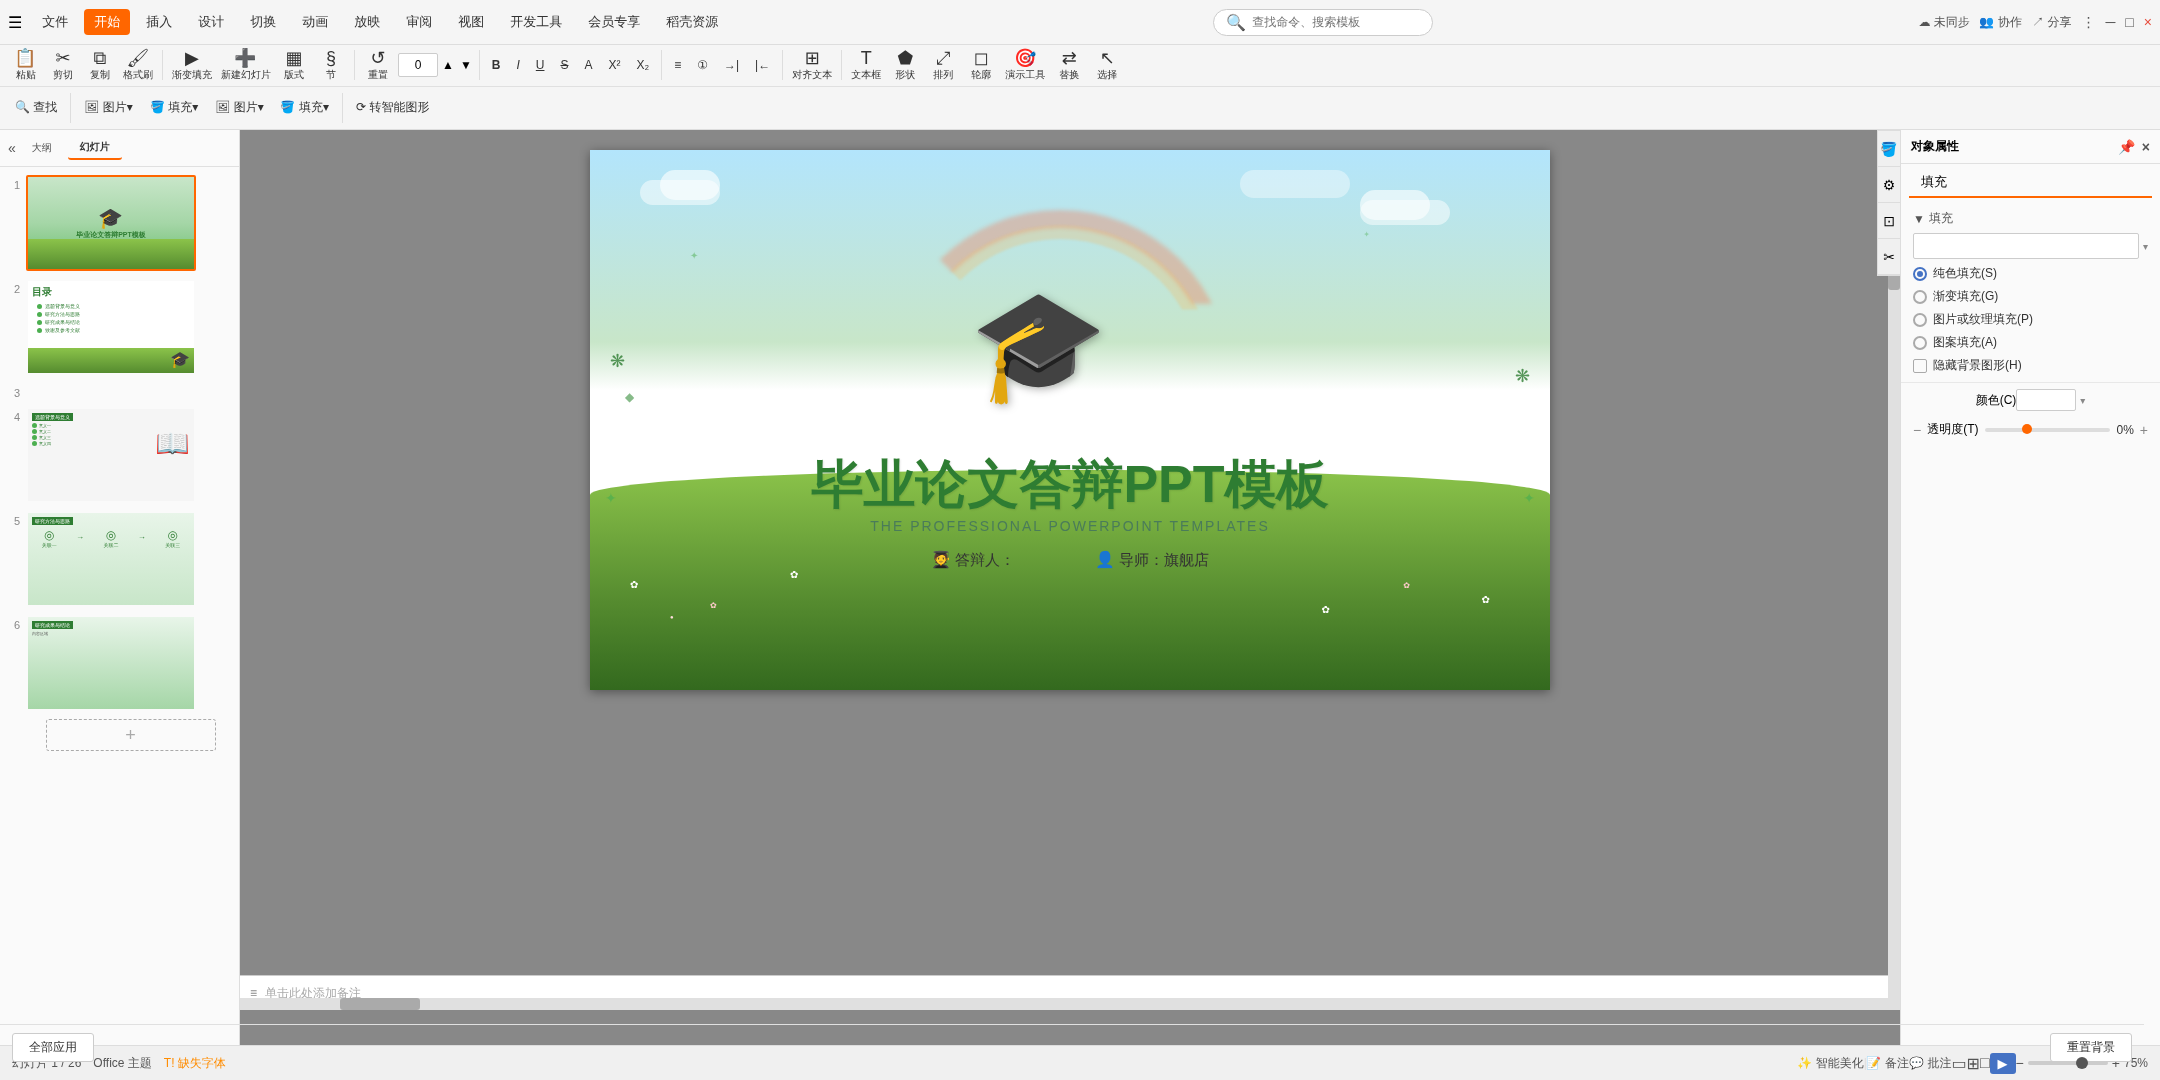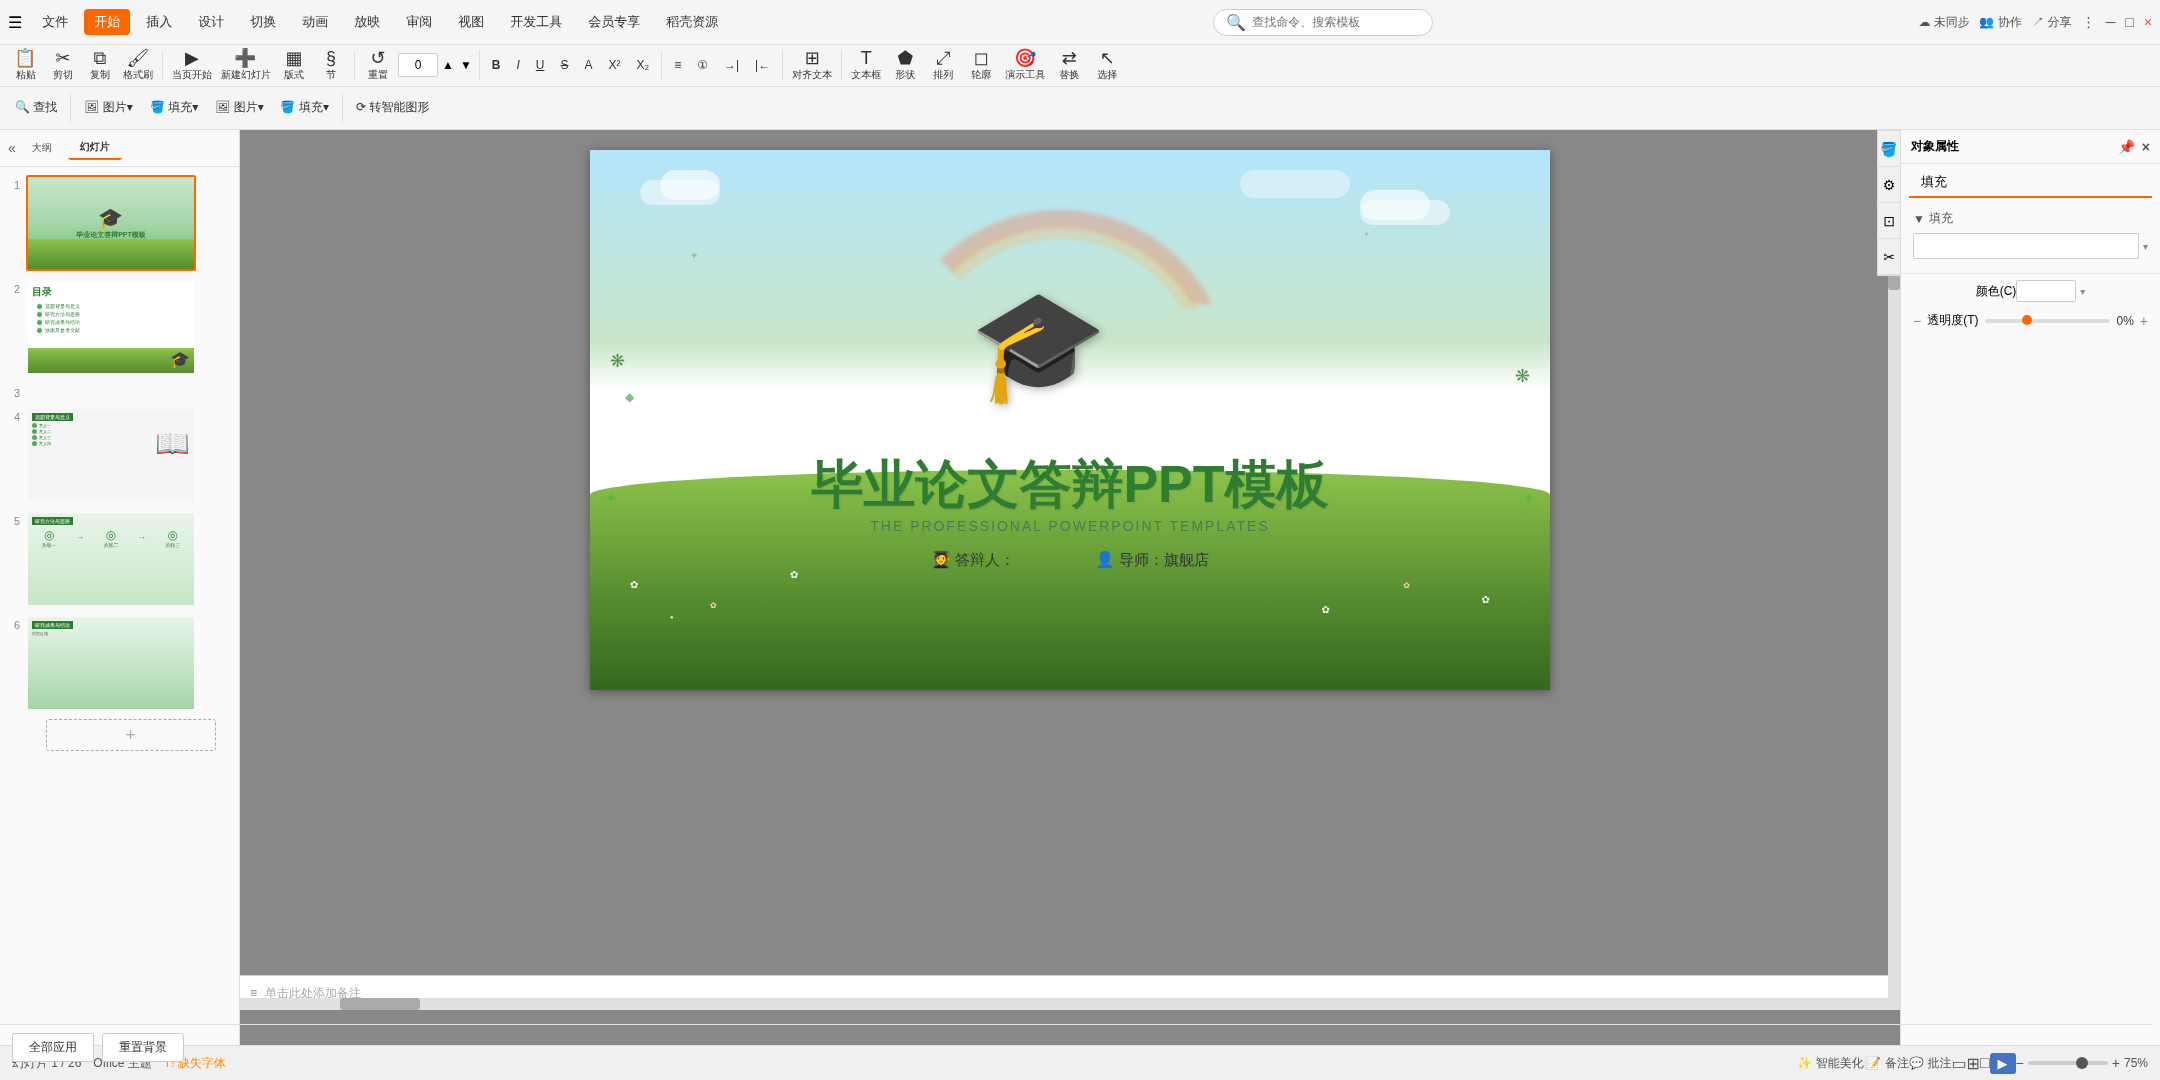--- a/index.html
+++ b/index.html
@@ -387,21 +387,21 @@
       <div class="tb-btn">
         <span class="icon">🖌</span>
         <span class="label">格式刷</span>
       </div>
     </div>
     <div class="tb-separator"></div>
 
     <div class="tb-group">
       <div class="tb-btn">
         <span class="icon">▶</span>
-        <span class="label">当页开始</span>
+        <span class="label">渐变填充</span>
       </div>
       <div class="tb-btn">
         <span class="icon">➕</span>
         <span class="label">新建幻灯片</span>
       </div>
       <div class="tb-btn">
         <span class="icon">▦</span>
         <span class="label">版式</span>
       </div>
       <div class="tb-btn">
@@ -720,41 +720,68 @@
       <div class="rp-section-title">
         <span>▼</span>
         <span>填充</span>
       </div>
 
       <div style="display:flex; align-items:center; gap:4px; margin-bottom:6px;">
         <div style="flex:1; height:26px; border:1px solid #ccc; border-radius:2px; background:white; font-size:11px; display:flex; align-items:center; padding:0 6px;"></div>
         <span style="font-size:10px; color:#888;">▾</span>
       </div>
 
+      <div class="rp-fill-options">
+
+        <div class="rp-radio-item">
+          <div class="rp-radio checked"></div>
+          <span>纯色填充(S)</span>
+        </div>
+
+        <div class="rp-radio-item">
+          <div class="rp-radio"></div>
+          <span>渐变填充(G)</span>
+        </div>
+
+        <div class="rp-radio-item">
+          <div class="rp-radio"></div>
+          <span>图片或纹理填充(P)</span>
+        </div>
+
+        <div class="rp-radio-item">
+          <div class="rp-radio"></div>
+          <span>图案填充(A)</span>
+        </div>
+
+        <div class="rp-radio-item">
+          <div class="rp-checkbox"></div>
+          <span>隐藏背景图形(H)</span>
+        </div>
+      </div>
     </div>
 
     <div class="rp-color-row" style="padding:6px 12px;justify-content:center;">
       <span>颜色(C)</span>
       <div style="display:flex; align-items:center; gap:4px;">
         <div class="rp-color-box"></div>
         <span class="rp-dropdown">▾</span>
       </div>
     </div>
 
     <div class="rp-transparency-row" style="padding:4px 12px;">
       <span class="rp-minus">−</span>
       <span>透明度(T)</span>
       <div class="rp-slider">
         <div class="rp-slider-thumb"></div>
       </div>
       <span class="rp-pct">0%</span>
       <span class="rp-plus">+</span>
     </div>
 
-    <div style="position:absolute; bottom:10px; left:0; right:8px; padding:8px 12px; display:flex; gap:8px; border-top:1px solid #e0e0e0;">
+    <div style="position:absolute; bottom:10px; left:0; right:16px; padding:8px 12px; display:flex; gap:8px; justify-content:space-between; border-top:1px solid #e0e0e0;">
       <button class="rp-btn rp-btn-secondary">全部应用</button>
       <button class="rp-btn rp-btn-secondary">重置背景</button>
     </div>
   </div>
 </div>
 
 <div id="statusbar">
   <span>幻灯片 1 / 26</span>
   <span>Office 主题</span>
   <span style="color:#ff8c00; cursor:pointer;">

